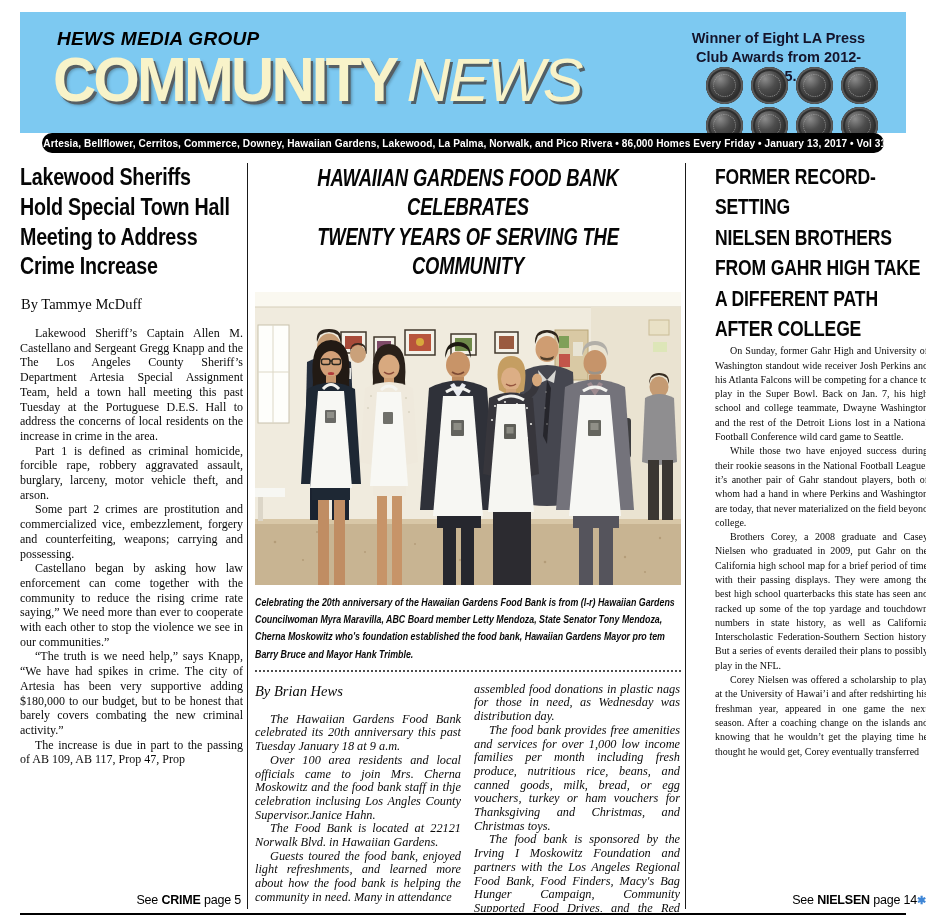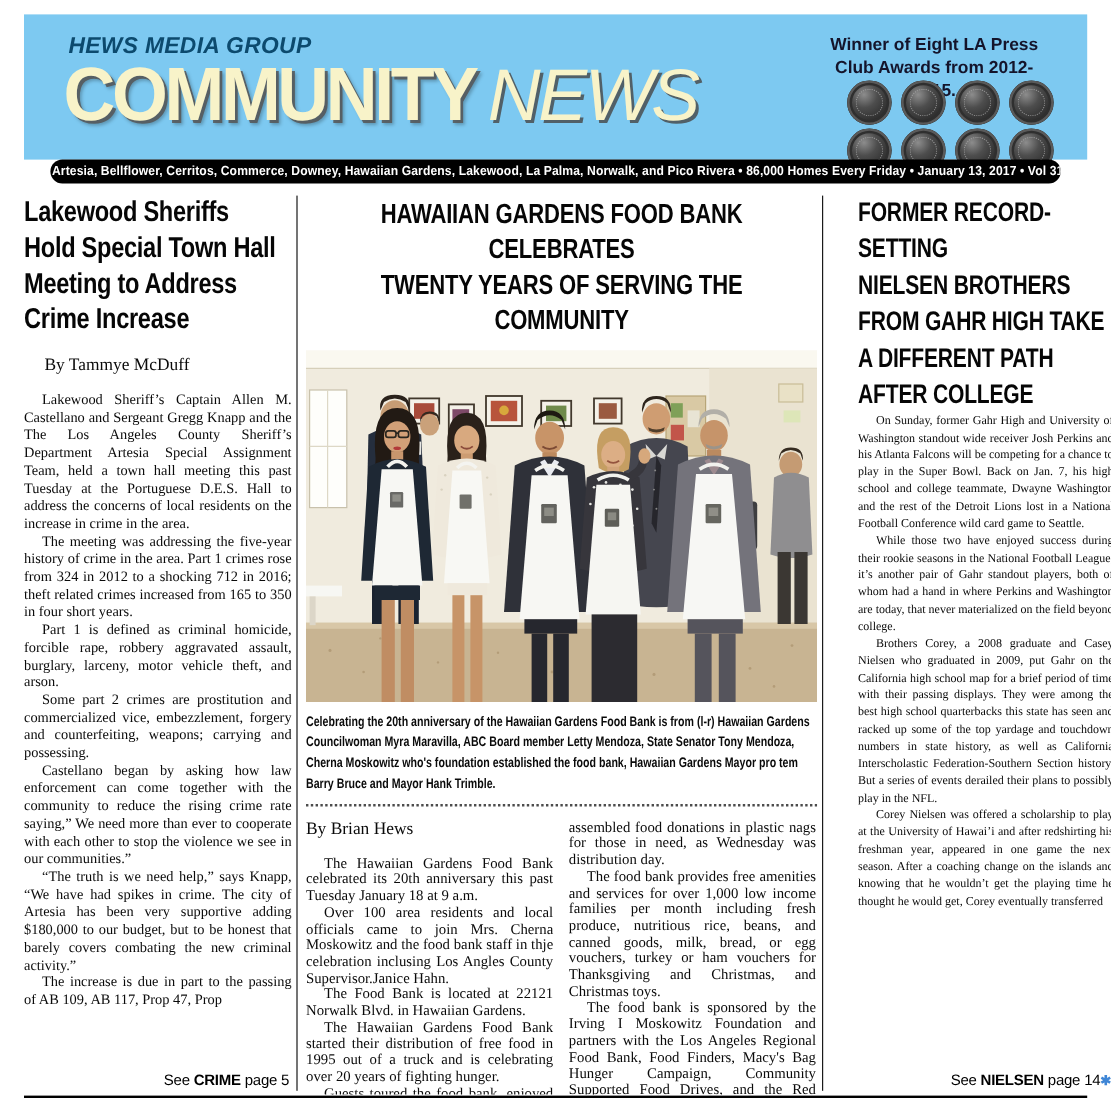--- a/index.html
+++ b/index.html
@@ -5,21 +5,21 @@
   html,body{margin:0;padding:0;}
   body{
     width:926px;height:922px;position:relative;background:#ffffff;
     font-family:"Liberation Serif", serif;color:#0a0a0a;overflow:hidden;
   }
   
   .banner{position:absolute;left:20px;top:12px;width:886px;height:121px;background:#7dc9f1;}
   .publisher{
     position:absolute;left:37px;top:16px;
     font-family:"Liberation Sans",sans-serif;font-style:italic;font-weight:bold;
-    font-size:19px;color:#0c4a6e;letter-spacing:.3px;
+    font-size:19px;color:#000000;letter-spacing:.3px;
   }
   .masthead-title{position:absolute;left:33px;top:36px;white-space:nowrap;line-height:1;}
   .title-main{
     font-family:"Liberation Sans",sans-serif;font-weight:bold;font-size:63px;
     color:#f8f3c9;letter-spacing:-3px;
     text-shadow:2.5px 2.5px 0 rgba(85,85,85,.85), 4px 4px 3px rgba(0,0,0,.25);
     display:inline-block;transform:scaleX(.95);transform-origin:0 50%;
   }
   .title-accent{
     font-family:"Liberation Sans",sans-serif;font-style:italic;font-weight:normal;
@@ -49,32 +49,32 @@
   .info-bar{
     position:absolute;left:42px;top:133px;width:842px;height:20px;background:#000;
     border-radius:10px;display:flex;align-items:center;justify-content:center;overflow:hidden;
   }
   .info-bar span{
     font-family:"Liberation Sans",sans-serif;font-weight:bold;font-size:11px;color:#fff;
     white-space:nowrap;transform:scaleX(.92);letter-spacing:.1px;
   }
   
   .col-left{position:absolute;left:20px;top:162px;width:223px;height:748px;overflow:hidden;}
-  .col-center{position:absolute;left:255px;top:162px;width:426px;height:750px;overflow:hidden;}
+  .col-center{position:absolute;left:255px;top:162px;width:426px;height:750px;overflow:hidden;font-style:italic;}
   .col-right{position:absolute;left:715px;top:162px;width:213px;height:748px;overflow:hidden;}
   .v-divider{position:absolute;top:163px;width:1px;height:746px;background:#1a1a1a;}
   .v1{left:247px;} .v2{left:685px;}
   .bottom-rule{position:absolute;left:20px;top:913px;width:886px;height:2px;background:#000;}
   
   .hl{font-family:"Liberation Sans",sans-serif;font-weight:bold;color:#060606;white-space:pre-line;}
   .hl-left{font-size:24px;line-height:1.24;transform:scaleX(.82);transform-origin:0 0;width:122%;letter-spacing:-.3px;}
   .hl-right{font-size:22.5px;line-height:1.35;transform:scaleX(.78);transform-origin:0 0;width:128%;letter-spacing:-.2px;}
   .hl-center{font-size:23px;line-height:1.28;transform:scaleX(.8);transform-origin:50% 0;text-align:center;margin-top:2px;letter-spacing:-.2px;}
   
-  .byline{font-size:14.5px;margin:15px 17px 13px;}
+  .byline{font-size:14.5px;margin:15px 1px 13px;}
   .byline-c{font-size:14.5px;margin:0 0 13px;}
   .body p{margin:0;text-indent:15px;text-align:justify;}
   .body-left{font-size:12px;line-height:14.7px;}
   .body-right{font-size:10px;line-height:14.3px;}
   .body-center{font-size:12.3px;line-height:13.7px;}
   .no-first-indent p:first-child{text-indent:0;}
   
   .photo-wrap{margin-top:10px;width:426px;height:293px;}
   .caption{
     font-family:"Liberation Sans",sans-serif;font-weight:bold;font-size:11.5px;
@@ -119,21 +119,20 @@
 </div>
 
 <div class="col-left">
   <div class="hl hl-left">Lakewood Sheriffs
 Hold Special Town Hall
 Meeting to Address
 Crime Increase</div>
   <div class="byline">By Tammye McDuff</div>
   <div class="body body-left">
       <p>Lakewood Sheriff’s Captain Allen M. Castellano and Sergeant Gregg Knapp and the The Los Angeles County Sheriff’s Department Artesia Special Assignment Team, held a town hall meeting this past Tuesday at the Portuguese D.E.S. Hall to address the concerns of local residents on the increase in crime in the area.</p>
-      <p>The meeting was addressing the five-year history of crime in the area. Part 1 crimes rose from 324 in 2012 to a shocking 712 in 2016; theft related crimes increased from 165 to 350 in four short years.</p>
       <p>Part 1 is defined as criminal homicide, forcible rape, robbery aggravated assault, burglary, larceny, motor vehicle theft, and arson.</p>
       <p>Some part 2 crimes are prostitution and commercialized vice, embezzlement, forgery and counterfeiting, weapons; carrying and possessing.</p>
       <p>Castellano began by asking how law enforcement can come together with the community to reduce the rising crime rate saying,” We need more than ever to cooperate with each other to stop the violence we see in our communities.”</p>
       <p>“The truth is we need help,” says Knapp, “We have had spikes in crime. The city of Artesia has been very supportive adding $180,000 to our budget, but to be honest that barely covers combating the new criminal activity.”</p>
       <p>The increase is due in part to the passing of AB 109, AB 117, Prop 47, Prop</p>
     </div>
   <div class="see-line"><span>See </span><span class="kw">CRIME</span><span> page 5</span></div>
 </div>
 <div class="v-divider v1"></div>
 
@@ -321,21 +320,20 @@
   <div class="caption">Celebrating the 20th anniversary of the Hawaiian Gardens Food Bank is from (l-r) Hawaiian Gardens Councilwoman Myra Maravilla, ABC Board member Letty Mendoza, State Senator Tony Mendoza, Cherna Moskowitz who's foundation established the food bank,  Hawaiian Gardens Mayor pro tem Barry Bruce and Mayor Hank Trimble.</div>
   <div class="dotted-sep"></div>
 
   <div class="center-cols">
     <div>
       <div class="byline-c">By Brian Hews</div>
       <div class="body body-center">
           <p>The Hawaiian Gardens Food Bank celebrated its 20th anniversary this past Tuesday January 18 at 9 a.m.</p>
           <p>Over 100 area residents and local officials came to join Mrs. Cherna Moskowitz and the food bank staff in thje celebration inclusing Los Angles County Supervisor.Janice Hahn.</p>
           <p>The Food Bank is located at  22121 Norwalk Blvd. in Hawaiian Gardens.</p>
-          <p>The Hawaiian Gardens Food Bank started their distribution of free food in 1995 out of a truck and is celebrating over 20 years of fighting hunger.</p>
           <p>Guests toured the food bank, enjoyed light refreshments, and learned more about how the food bank is helping the community in need. Many in attendance</p>
         </div>
     </div>
     <div>
       <div class="body body-center no-first-indent">
           <p>assembled food donations in plastic nags for those in need, as Wednesday was distribution day.</p>
           <p>The food bank provides free amenities and services for over 1,000 low income families per month including fresh produce, nutritious rice, beans, and canned goods, milk, bread, or egg vouchers, turkey or ham vouchers for Thanksgiving and Christmas, and Christmas toys.</p>
           <p>The food bank is sponsored by the Irving I Moskowitz Foundation and partners with the Los Angeles Regional Food Bank, Food Finders, Macy's Bag Hunger Campaign, Community Supported Food Drives, and the Red Cross.</p>
         </div>
     </div>

